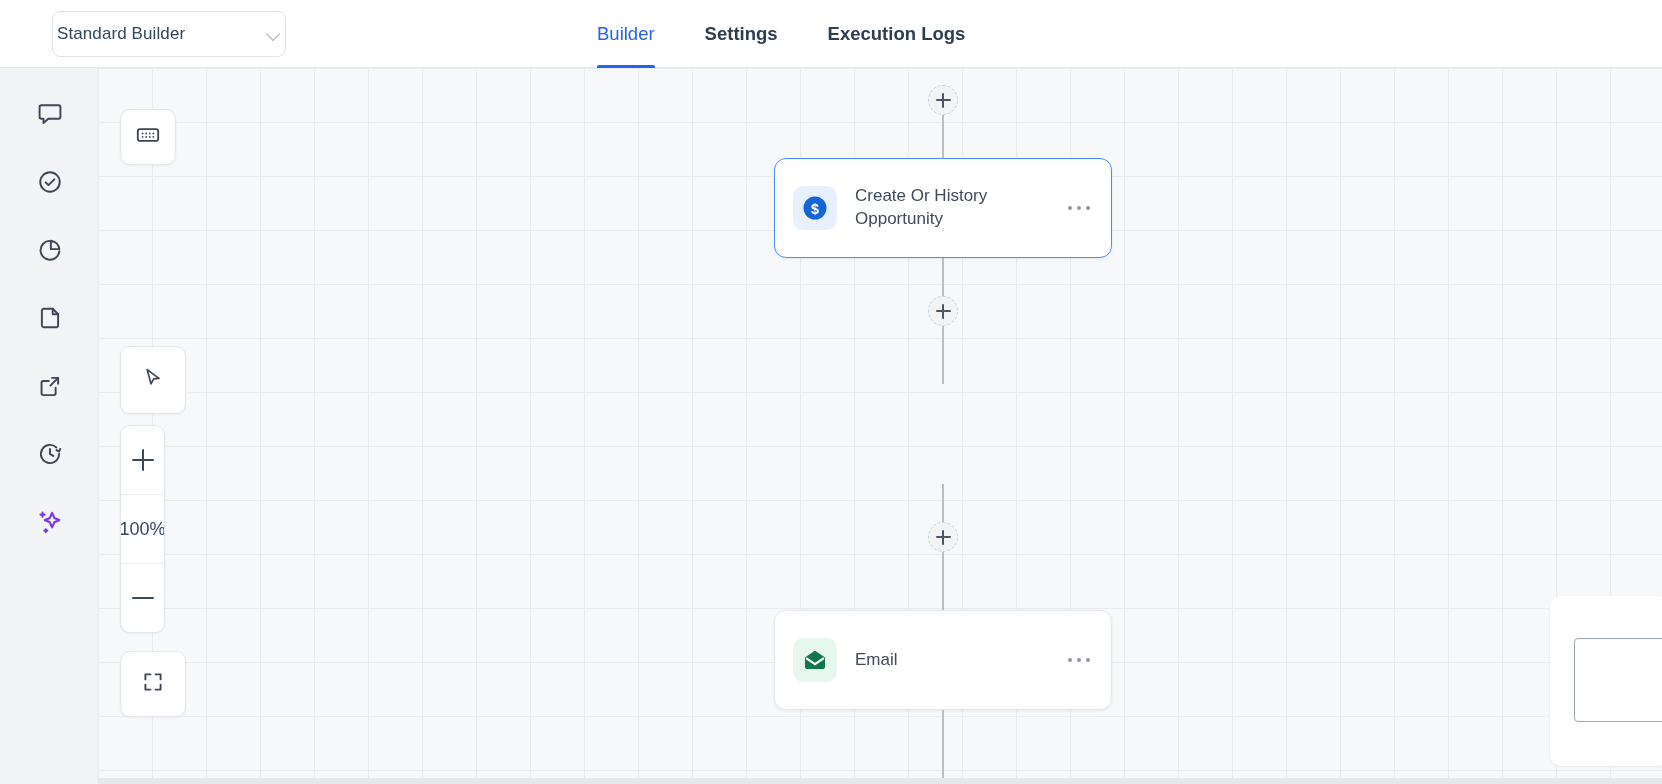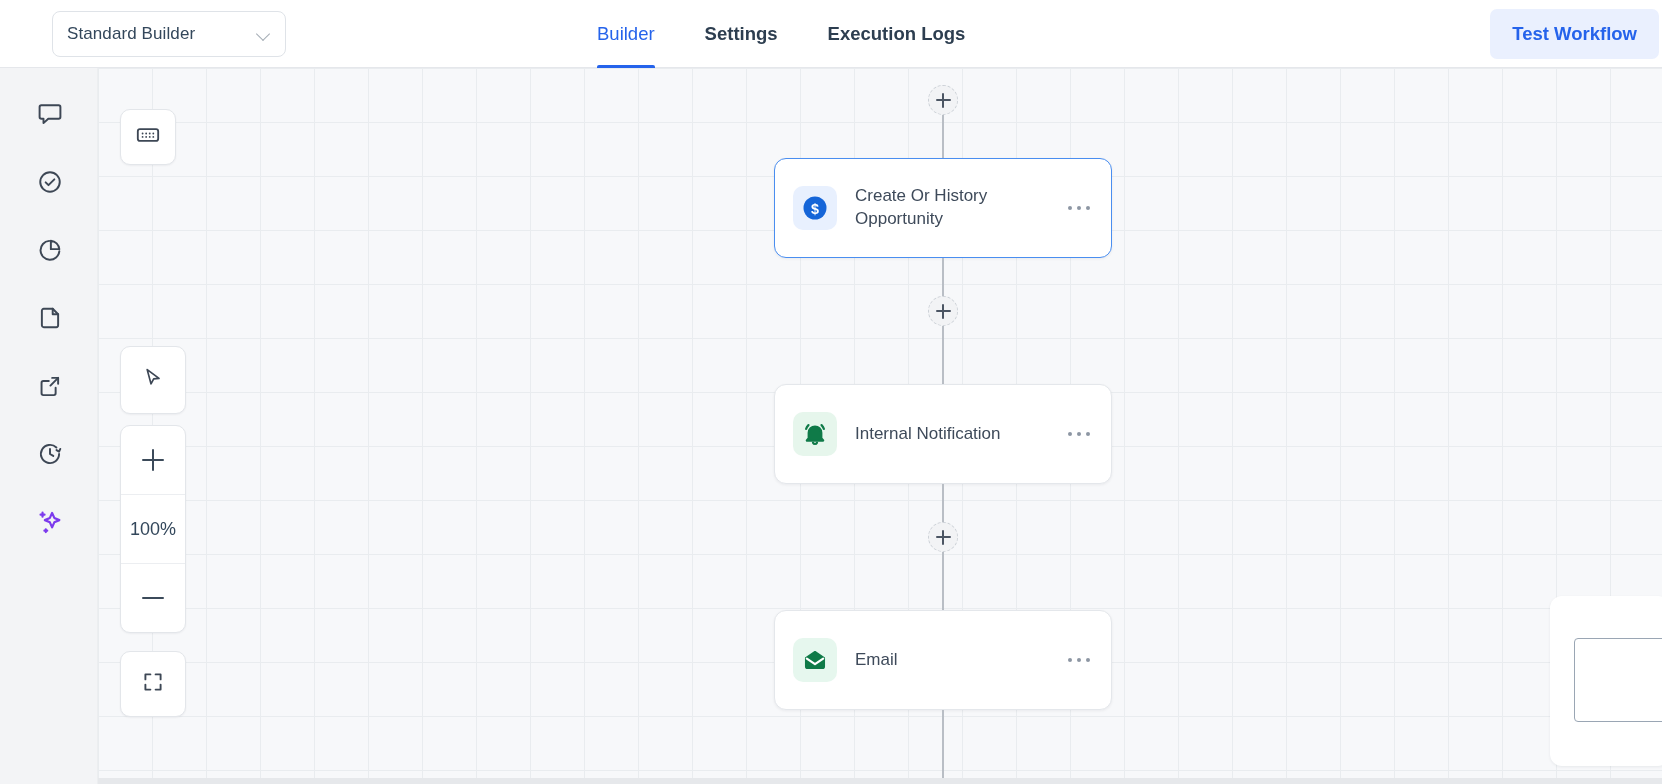--- a/index.html
+++ b/index.html
@@ -17,21 +17,21 @@
     background: #ffffff;
     border-bottom: 1px solid #e5e7eb;
     display: flex; align-items: center;
   }
   .builder-select {
     position: absolute; left: 52px; top: 11px;
     width: 234px; height: 46px;
     border: 1px solid #dfe3e8; border-radius: 8px;
     background: #fff;
     display: flex; align-items: center;
-    padding: 0 14px;
+    padding: 0 4px;
     cursor: pointer;
     gap: 30px;
   }
   .builder-select .label {
     font-size: 17px; color: #33475b; flex: 1;
     letter-spacing: .1px;
   }
   .chev { width: 14px; height: 14px; position: relative; opacity:.55; }
   .chev::before {
     content: ""; position: absolute; left: 1px; top: 2px;
@@ -111,21 +111,21 @@
     left: 22px; top: 41px; width: 56px; height: 56px;
     display: flex; align-items: center; justify-content: center;
     cursor: pointer;
   }
   .cursor-btn {
     left: 22px; top: 278px; width: 66px; height: 68px;
     display: flex; align-items: center; justify-content: center;
     cursor: pointer;
   }
   .zoom-stack {
-    left: 22px; top: 357px; width: 66px; height: 208px;
+    left: 22px; top: 357px; width: 45px; height: 208px;
     display: flex; flex-direction: column;
     overflow: hidden;
   }
   .zoom-cell {
     flex: 1; display: flex; align-items: center; justify-content: center;
     cursor: pointer; font-size: 18px; color: #33475b;
     border-bottom: 1px solid #eceef1;
   }
   .zoom-cell:last-child { border-bottom: none; }
   .plus-glyph, .minus-glyph {
@@ -227,21 +227,20 @@
       <span>Builder</span>
     </div>
     <div class="tab">
       <span>Settings</span>
     </div>
     <div class="tab">
       <span>Execution Logs</span>
     </div>
   </div>
 
-  <button class="test-workflow">Test Workflow</button>
 </div>
 
 <div class="rail">
 
   <div class="rail-icon" style="top:24px">
     <span>
       <svg width="26" height="26" viewBox="0 0 24 24" fill="none" stroke="#3d4755" stroke-width="1.8" stroke-linecap="round" stroke-linejoin="round">
         <path d="M20 4H4a1.6 1.6 0 0 0-1.6 1.6v9.2A1.6 1.6 0 0 0 4 16.4h2v4l4.4-4H20a1.6 1.6 0 0 0 1.6-1.6V5.6A1.6 1.6 0 0 0 20 4z"></path>
       </svg>
     </span>
@@ -376,36 +375,20 @@
       </div>
 
       <div class="connector-line" style="left:844.2px; top:190px; height:38px;"></div>
 
       <div class="plus-node" style="left:830px; top:228px;">
         <span class="pg"></span>
       </div>
 
       <div class="connector-line" style="left:844.2px; top:258px; height:58px;"></div>
 
-      <div class="node" style="top:316px; height:100px;">
-        <div class="node-icon" style="background:#e6f6ec;">
-          <svg width="28" height="28" viewBox="0 0 24 24" fill="none" stroke="#0f7a48" stroke-width="1.9" stroke-linecap="round" stroke-linejoin="round">
-            <path d="M17.4 15.6V11a5.4 5.4 0 1 0-10.8 0v4.6L5 17.6h14z" fill="#0f7a48"></path>
-            <path d="M10.3 19.4a1.9 1.9 0 0 0 3.4 0"></path>
-            <path d="M4.4 7.6a7.6 7.6 0 0 1 2-3.2"></path>
-            <path d="M19.6 7.6a7.6 7.6 0 0 0-2-3.2"></path>
-          </svg>
-        </div>
-        <div class="node-title">Internal Notification</div>
-        <div class="dots">
-          <i></i>
-            <i></i>
-            <i></i>
-        </div>
-      </div>
 
       <div class="connector-line" style="left:844.2px; top:416px; height:38px;"></div>
 
       <div class="plus-node" style="left:830px; top:454px;">
         <span class="pg"></span>
       </div>
 
       <div class="connector-line" style="left:844.2px; top:484px; height:58px;"></div>
 
       <div class="node" style="top:542px; height:100px;">

